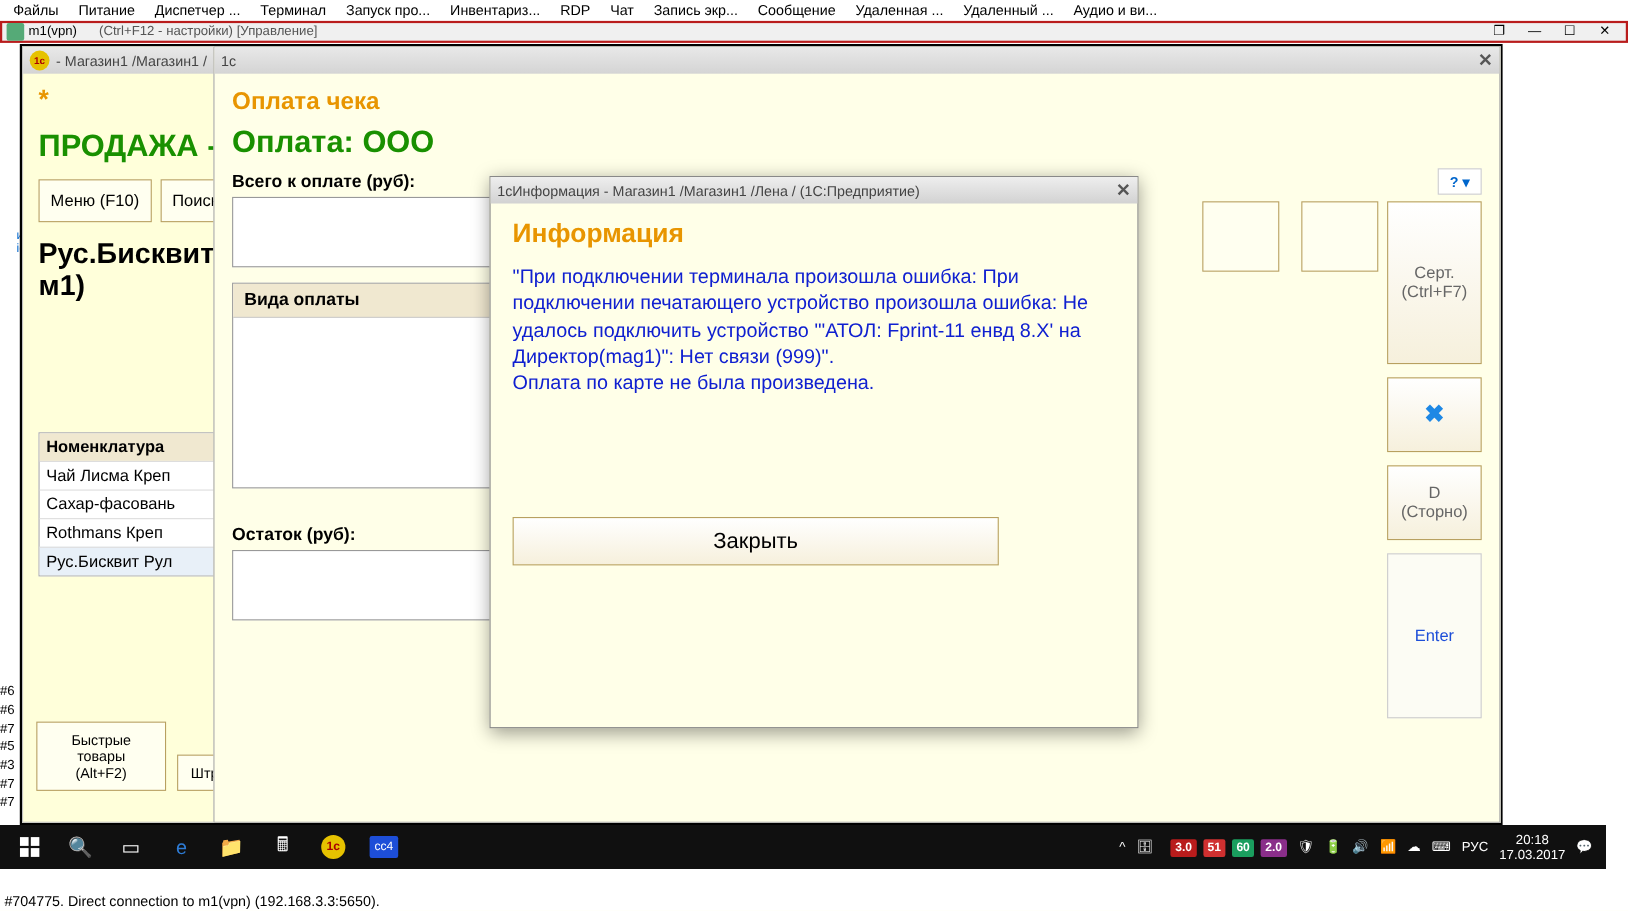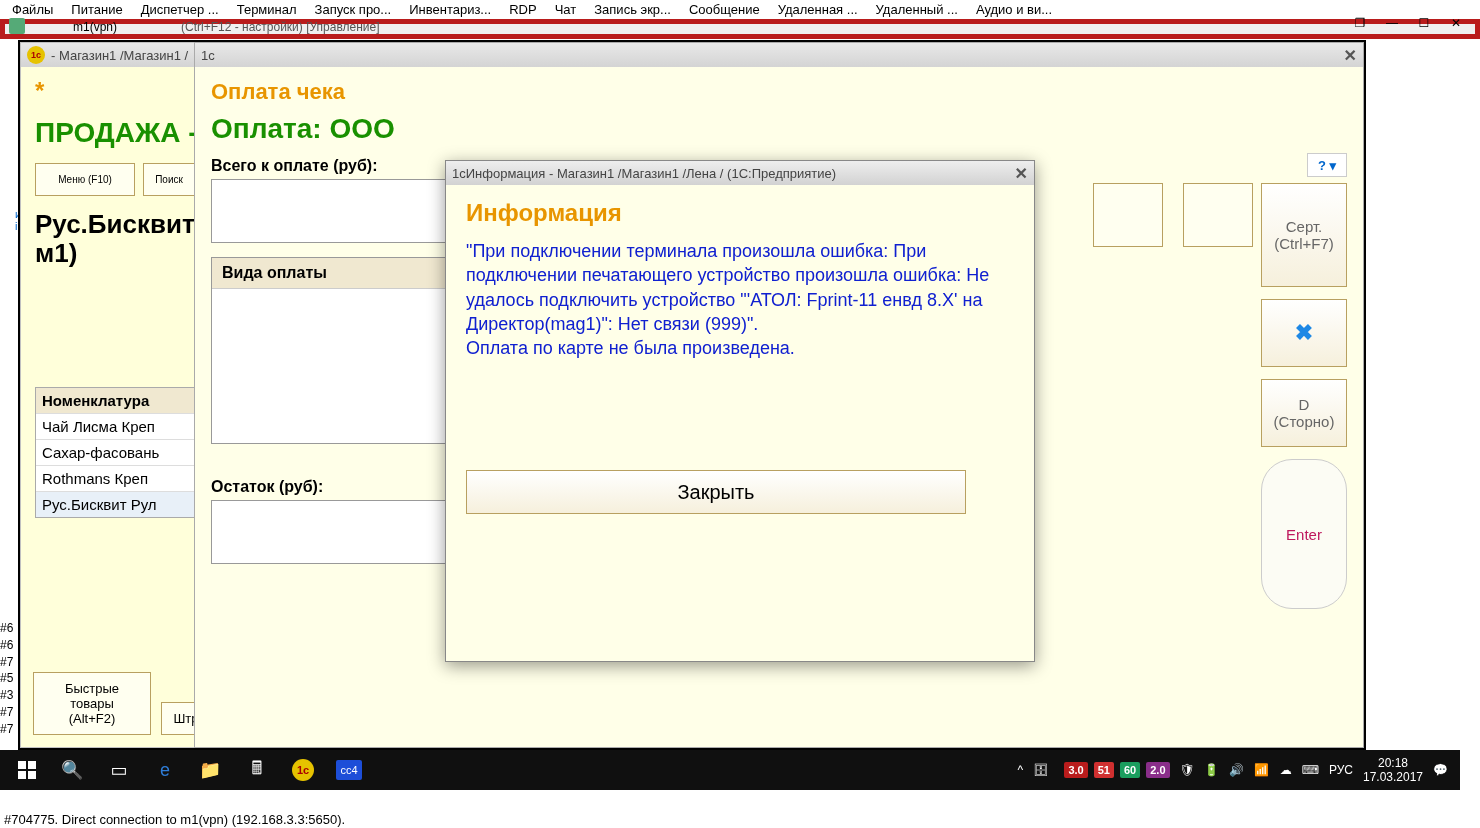--- a/index.html
+++ b/index.html
@@ -3,75 +3,75 @@
 <meta charset="utf-8">
 <style>
   * { box-sizing: border-box; margin: 0; padding: 0; font-family: Arial, sans-serif; }
   body { width: 1480px; height: 828px; overflow: hidden; background: #fff; font-size: 13px; color: #000; position: relative; }
   
   
   .sys-menu { display: flex; gap: 18px; padding: 2px 12px; font-size: 13px; }
   .sys-menu span { cursor: default; white-space: nowrap; }
   
   
-  .vpn-bar { display: flex; align-items: flex-end; height: 20px; border: 5px solid #b91c1c; background: #f0f0f0; font-size: 12px; gap: 44px; }
+  .vpn-bar { display: flex; align-items: flex-start; height: 20px; border: 2px solid #b91c1c; background: #f0f0f0; font-size: 12px; }
   .vpn-bar .ico { width: 16px; height: 16px; margin: 0 4px; background: #5a7; border-radius: 2px; }
   .vpn-bar .ctl { margin-left: auto; display: flex; gap: 2px; padding-right: 4px; }
   .vpn-bar .winbtn { width: 30px; height: 18px; text-align: center; font-size: 12px; cursor: default; }
   
   
   .outer1c { position: absolute; top: 40px; left: 18px; width: 1348px; height: 710px; border: 2px solid #000; background: #fff; }
   
   
   .win1 { position: absolute; top: 0; left: 0; width: 1344px; height: 706px; background: #ffffda; border: 1px solid #c0c0c0; }
   .win1 .tbar { height: 24px; background: linear-gradient(#e8e8e8,#d4d4d4); display: flex; align-items: center; padding: 0 6px; font-size: 13px; color: #444; }
   .win1 .tbar .ico1c { width:18px;height:18px;border-radius:50%;background:#e6c200;margin-right:6px;display:flex;align-items:center;justify-content:center;font-size:9px;font-weight:bold;color:#a00; }
   .win1 .body { padding: 10px 14px; }
   .star { color:#e89500; font-size:24px; font-weight:bold; }
   .sale-hdr { color:#199000; font-size:28px; font-weight:bold; margin-top:12px; }
   .btn-row { display:flex; gap:8px; margin-top:14px; }
-  .softbtn { border:1px solid #b8a060; background:#fffff0; padding:10px 10px; font-size:10px; text-align:center; min-width:100px; }
+  .softbtn { border:1px solid #b8a060; background:#fffff0; padding:10px 10px; font-size:15px; text-align:center; min-width:100px; }
   .prodname { font-size:26px; font-weight:bold; margin-top:14px; line-height:1.1; }
   .nomtbl { margin-top:120px; border:1px solid #aaa; width:164px; background:#fff; }
   .nomtbl .hdr { background:#f0e8d0; font-weight:bold; padding:4px 6px; font-size:15px; }
   .nomtbl .row { padding:4px 6px; font-size:15px; border-top:1px solid #ddd; overflow:hidden; white-space:nowrap; }
   .nomtbl .row.sel { background:#e8f0f8; }
-  .qbtn { position:absolute; bottom:12px; left:12px; border:1px solid #b8a060; background:#fffff0; padding:8px; font-size:13px; text-align:center; width:118px; }
+  .qbtn { position:absolute; bottom:28px; left:12px; border:1px solid #b8a060; background:#fffff0; padding:8px; font-size:13px; text-align:center; width:118px; }
   .qbtn2 { left: 140px; width:50px; }
   
   
   .win2 { position: absolute; top: 0; left: 174px; width: 1170px; height: 706px; background:#ffffe8; border:1px solid #aaa; }
   .win2 .tbar { height: 24px; background: linear-gradient(#e8e8e8,#d4d4d4); display:flex; align-items:center; padding:0 6px; font-size:13px; color:#444; }
   .win2 .tbar .x { margin-left:auto; font-size:16px; color:#555; font-weight:bold; cursor:pointer; }
   .win2 .body { padding: 12px 16px; position: relative; height: calc(100% - 24px); }
   .pay-title { color:#e89500; font-size:22px; font-weight:bold; }
   .pay-sub { color:#199000; font-size:28px; font-weight:bold; margin-top:8px; }
   .lbl { font-size:16px; font-weight:bold; margin-top:12px; }
   .fld { border:1px solid #999; background:#fff; height:64px; margin-top:4px; width:580px; }
   .tbl2 { border:1px solid #999; background:#fff; margin-top:14px; width:580px; }
   .tbl2 .thdr { background:#f0e8d0; font-weight:bold; padding:6px 10px; font-size:16px; border-bottom:1px solid #ccc; }
   .tbl2 .tbody { height:154px; }
   .help-ico { position:absolute; top:86px; right:16px; width:40px; height:24px; border:1px solid #ccc; background:#fff; display:flex; align-items:center; justify-content:center; color:#0066cc; font-weight:bold; }
   .sidebtns { position:absolute; top:116px; right:16px; width:86px; display:flex; flex-direction:column; gap:12px; }
-  .sbtn { border:1px solid #b8a060; background:linear-gradient(#ffffff,#f6f0dc); height:104px; display:flex; align-items:center; justify-content:center; text-align:center; font-size:15px; color:#666; }
-  .sbtn.ghost { border-color:#ccc; background:#fcfcf4; color:#be185d;border-radius:31px; }
+  .sbtn { border:1px solid #b8a060; background:linear-gradient(#ffffff,#f6f0dc); height:148px; display:flex; align-items:center; justify-content:center; text-align:center; font-size:15px; color:#666; }
+  .sbtn.ghost { border-color:#ccc; background:#fcfcf4; color:#1d4ed8; }
   .sbtn .cross { color:#1e88e5; font-size:22px; font-weight:bold; }
   .sbtn.small { height:68px; }
   .empbtn { border:1px solid #b8a060; background:#fffff0; height:64px; width:70px; }
   .emprow { position:absolute; top:116px; right:110px; display:flex; gap:20px; }
   
   
   .win3 { position:absolute; top:160px; left:445px; width:590px; height:502px; background:#ffffe8; border:1px solid #888; box-shadow: 0 4px 16px rgba(0,0,0,0.4); z-index:50; }
   .win3 .tbar { height:24px; background:linear-gradient(#eee,#d2d2d2); display:flex; align-items:center; padding:0 6px; font-size:13px; color:#444; }
   .win3 .tbar .x { margin-left:auto; font-size:16px; font-weight:bold; color:#555; cursor:pointer; }
   .win3 .body { padding: 14px 20px; }
   .info-title { color:#e89500; font-size:24px; font-weight:bold; }
   .err-hdr { color:#1020d0; font-size:22px; margin-top:14px; line-height:1.3; }
   .err-body { color:#1020d0; font-size:18px; margin-top:12px; line-height:1.35; }
-  .closebtn { margin-top: 110px; border:1px solid #b8a060; background:linear-gradient(#ffffff,#f6f0dc); height:44px; width:500px; display:flex; align-items:center; justify-content:center; font-size:20px; }
+  .closebtn { margin-top: 110px; border:1px solid #b8a060; background:linear-gradient(#ffffff,#f6f0dc); height:44px; width:442px; display:flex; align-items:center; justify-content:center; font-size:20px; }
   
   
   .taskbar { position:absolute; bottom:38px; left:0; width:1460px; height:40px; background:#101010; display:flex; align-items:center; padding:0 4px; }
   .tbicon { width:46px; height:36px; display:flex; align-items:center; justify-content:center; color:#fff; font-size:18px; }
   .tbicon.win svg { fill:#fff; }
   .tray { margin-left:auto; display:flex; align-items:center; gap:10px; padding-right:8px; color:#fff; font-size:12px; }
   .tray .badge { padding:2px 4px; font-size:11px; border-radius:2px; font-weight:bold; }
   .clock { text-align:center; line-height:1.2; }
   
   

